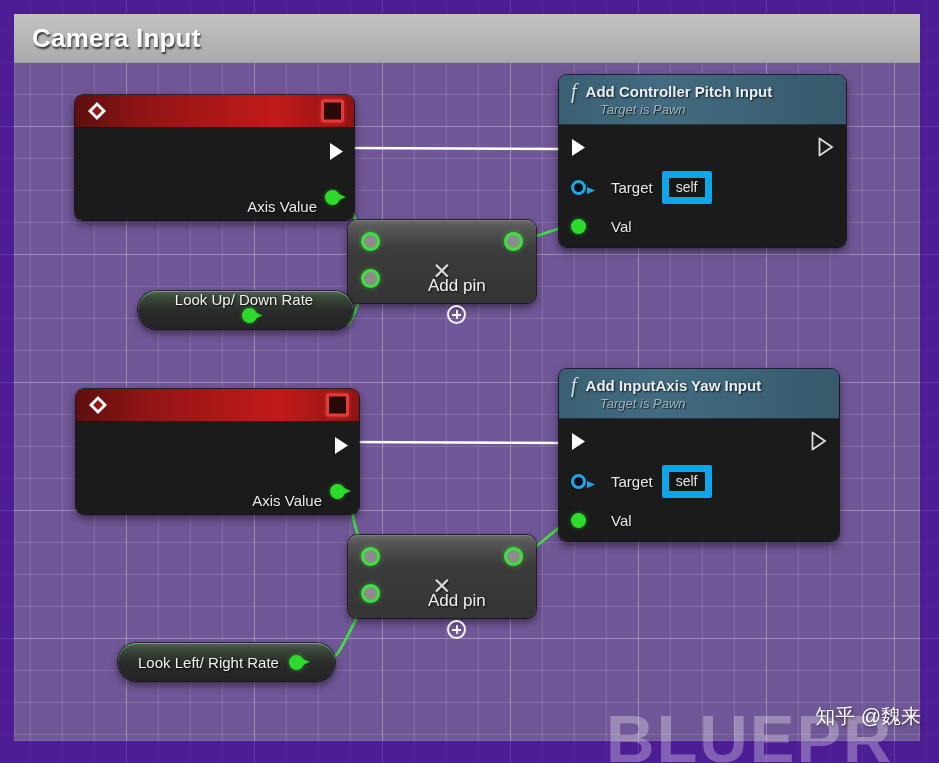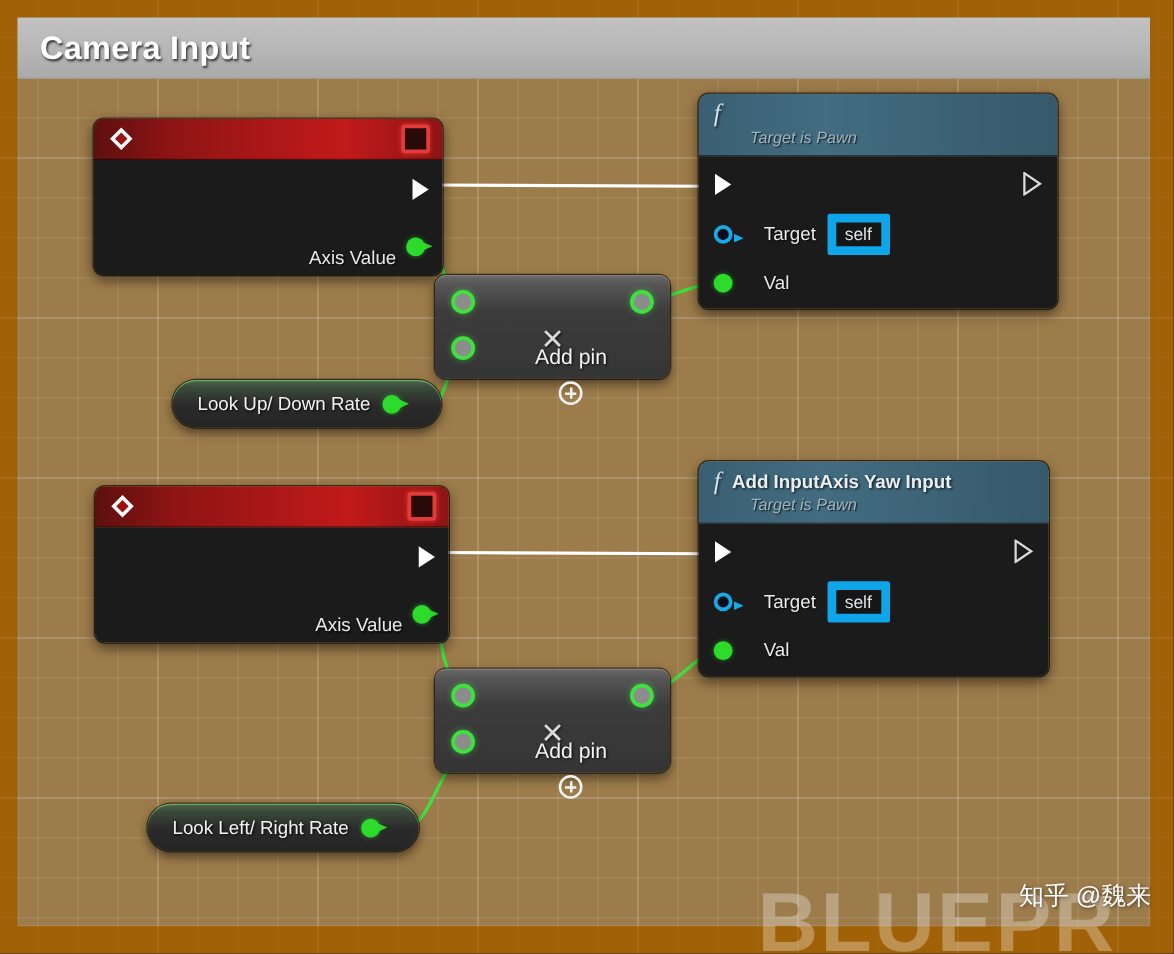--- a/index.html
+++ b/index.html
@@ -1,20 +1,20 @@
 <!DOCTYPE html>
 <html><head>
 <meta charset="utf-8">
 <style>
   html,body{margin:0;padding:0;background:#1d1d1d;}
   body{width:939px;height:763px;overflow:hidden;
        font-family:"Liberation Sans","DejaVu Sans",sans-serif;}
 
   
-  #graph{position:relative;width:939px;height:763px;background:#a16207;overflow:hidden;}
+  #graph{position:relative;width:939px;height:763px;background:#4c1d95;overflow:hidden;}
 
   
   #graph::before{
     content:"";position:absolute;inset:0;
     background-image:
       linear-gradient(to right,rgba(255,255,255,.045) 1px,transparent 1px),
       linear-gradient(to bottom,rgba(255,255,255,.045) 1px,transparent 1px),
       linear-gradient(to right,rgba(255,255,255,.085) 1px,transparent 1px),
       linear-gradient(to bottom,rgba(255,255,255,.085) 1px,transparent 1px);
     background-size:32px 32px,32px 32px,128px 128px,128px 128px;
@@ -210,20 +210,21 @@
         <span class="pin-label">Axis Value</span>
         <span class="dot dot-green dot-tail" style="margin-right:14px"></span>
       </div>
     </div>
   </div>
 
   <div class="node" style="left:559px;top:75px;width:287px;">
     <div class="fn-head">
       <div class="fn-titlerow">
         <span class="fn-f">f</span>
+        <span class="fn-title">Add Controller Pitch Input</span>
       </div>
       <div class="fn-sub">Target is Pawn</div>
     </div>
     <div class="node-body">
       <div class="fn-row exrow">
         <span class="exec">
           <svg width="16" height="19" viewBox="0 0 16 19">
             <polygon points="1,1 14,9.5 1,18" fill="#ffffff"></polygon>
           </svg>
         </span>
@@ -249,21 +250,21 @@
     <span class="ring" style="left:13px;top:12px;"></span>
     <span class="ring" style="left:13px;top:49px;"></span>
     <span class="ring" style="right:13px;top:12px;"></span>
     <span class="mul-x" style="top:40px;">✕</span>
     <span class="mul-add" style="left:80px;top:56px;">
       <span>Add pin</span>
       <span class="plus"></span>
     </span>
   </div>
 
-  <div class="var" style="left:138px;top:304px;width:215px;box-sizing:border-box;">
+  <div class="var" style="left:138px;top:291px;width:215px;box-sizing:border-box;flex-direction:column;">
     <span class="var-label">Look Up/ Down Rate</span>
     <span class="dot dot-green dot-tail"></span>
   </div>
 
   <div class="node" style="left:76px;top:389px;width:283px;">
     <div class="ev-head">
       <span class="diamond">
         <svg width="20" height="20" viewBox="0 0 20 20">
           <polygon points="10,1 19,10 10,19 1,10" fill="#ffffff"></polygon>
           <polygon points="10,5 15,10 10,15 5,10" fill="#9a1212"></polygon>

